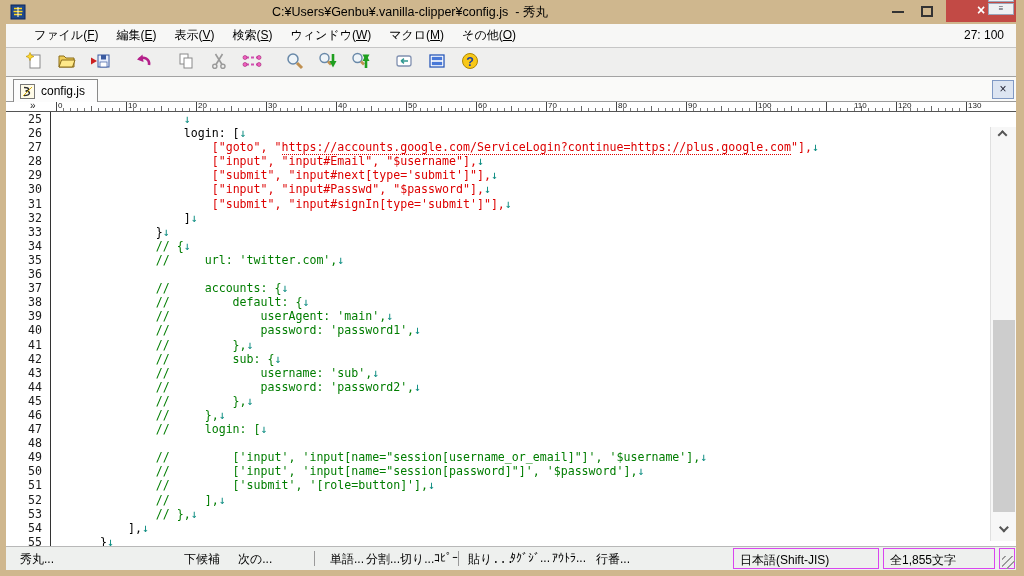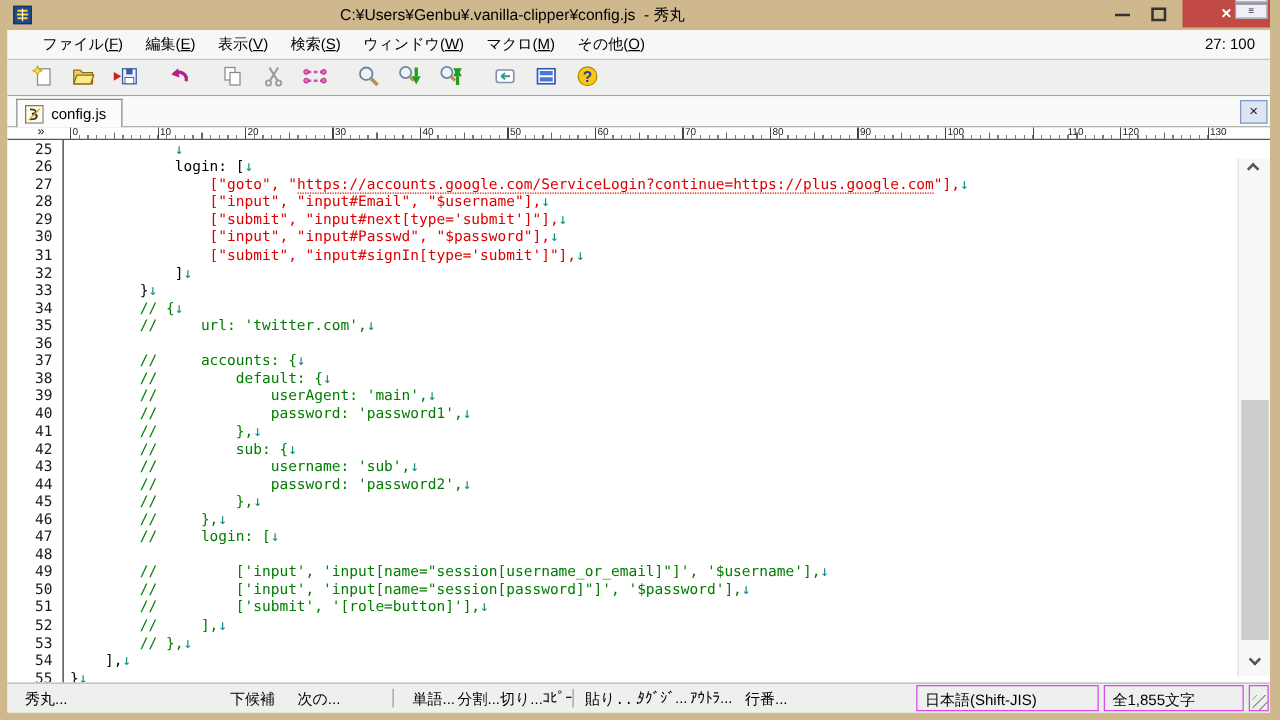--- a/index.html
+++ b/index.html
@@ -40,21 +40,21 @@
     background-size:100% 9px,100% 5px,100% 3px;
     background-position:left bottom,left bottom,left bottom;
     background-repeat:no-repeat,no-repeat,no-repeat; }
   .ruler-num { position:absolute; top:-1px; font-size:8px; color:#222; font-family:"Liberation Sans",sans-serif; }
   .ruler-btn { position:absolute; width:26px; height:12px; left:982px; background:#eef0f3; border:1px solid #9aa6bb; font-size:8px; line-height:10px; text-align:center; color:#334; }
 
   
   .editor { height:434px; background:#fff; position:relative; overflow:hidden;
     font-family:"DejaVu Sans Mono", monospace; font-size:11.6px; line-height:14.1px; }
   .gutter-sep { position:absolute; left:44px; top:0; bottom:0; width:1px; background:#333; z-index:2; }
-  .row { display:flex; height:14.1px; white-space:pre; }
+  .row { display:flex; height:14.1px; white-space:pre;gap:44px; }
   .ln { width:40px; text-align:right; padding-right:4px; color:#1a1a1a; flex:none; }
   .code { padding-left:10px; }
   .seg-p { color:#000; }
   .seg-s { color:var(--str,#dd0000); }
   .seg-su { color:var(--str,#dd0000); border-bottom:1px dotted var(--str,#dd0000); }
   .seg-c { color:var(--com,#007d00); }
   .seg-cu { color:var(--urlp,#8b00a0); border-bottom:1px solid var(--urlp,#8b00a0); }
   .eol { color:var(--eol,#0b8c80); }
 
   

